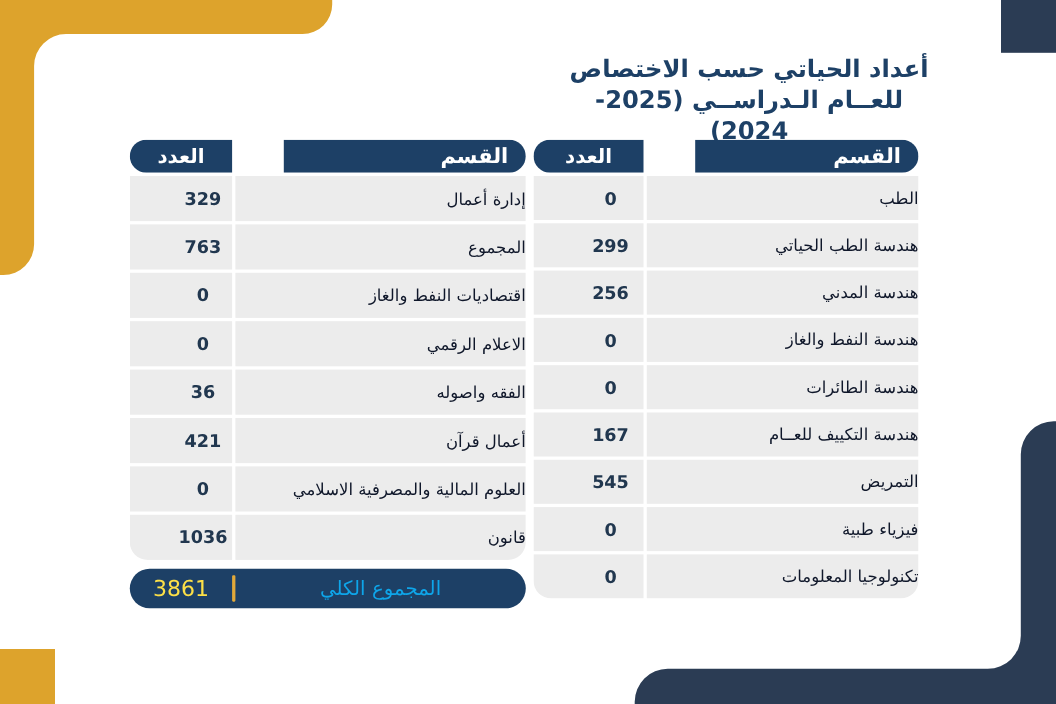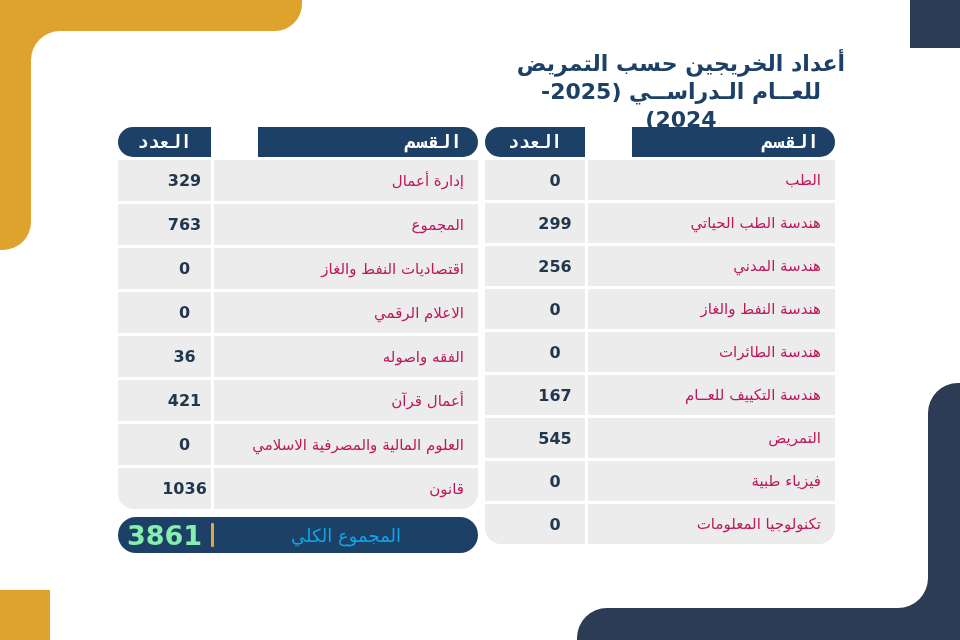--- a/index.html
+++ b/index.html
@@ -18,57 +18,57 @@
   .gtable{position:absolute;top:127px;}
   .gtable.right{left:485px;width:350px;}
   .gtable.left{left:118px;width:360px;}
 
   .thead{
     display:grid;direction:rtl;gap:3px;height:30px;margin-bottom:3px;
     border-radius:16px;overflow:hidden;
   }
   .gtable.right .thead{grid-template-columns:1fr 100px;}
   .gtable.left  .thead{grid-template-columns:1fr 93px;}
-  .th{background:#1d4066;color:#ffffff;display:flex;align-items:center;font-weight:700;font-family:Liberation Mono, monospace;}
+  .th{background:#1d4066;color:#ffffff;display:flex;align-items:center;font-weight:700;}
   .th-dept{font-size:19px;justify-content:flex-start;padding-right:16px;margin-left:44px;}
   .th-count{font-size:18px;justify-content:center;}
 
   .tbody{display:flex;flex-direction:column;gap:3px;border-radius:0 0 16px 16px;overflow:hidden;}
   .row{display:grid;direction:rtl;gap:3px;}
   .gtable.right .row{grid-template-columns:1fr 100px;height:40px;}
   .gtable.left  .row{grid-template-columns:1fr 93px;height:41px;}
   .cell{background:#ececec;display:flex;align-items:center;}
-  .name-cell{justify-content:flex-start;padding-right:14px;color:#be185d;font-size:15px;font-weight:500;}
+  .name-cell{justify-content:flex-start;color:#0f172a;font-size:15px;font-weight:500;}
   .num-cell{justify-content:center;color:#21374f;font-size:16px;font-weight:700;padding-left:40px;}
 
   .total-pill{
     position:absolute;top:517px;left:118px;width:360px;height:36px;
     background:#1d4066;border-radius:18px;
     display:flex;direction:rtl;align-items:center;
   }
   .total-label{flex:1;display:flex;justify-content:center;align-items:center;
     color:#0ea5e9;font-size:18px;font-weight:400;}
   .total-divider{width:3px;height:24px;background:#e2a93a;border-radius:1px;}
   .total-value{width:93px;display:flex;justify-content:center;align-items:center;
-    color:#86efac;font-size:27px;font-weight:700;}
+    color:#fde047;font-size:20px;font-weight:400;}
 </style>
 </head>
 <body>
 
 <div class="canvas">
 
   <svg class="decor-svg" viewBox="0 0 960 640" xmlns="http://www.w3.org/2000/svg">
     <path d="M0,0 L302,0 L302,4 A27,27 0 0 1 275,31 L60,31 A29,29 0 0 0 31,60 L31,222 A28,28 0 0 1 3,250 L0,250 Z" fill="#dda32c"></path>
     <path d="M960,640 L577,640 L577,638 A30,30 0 0 1 607,608 L898,608 A30,30 0 0 0 928,578 L928,413 A30,30 0 0 1 958,383 L960,383 Z" fill="#2b3c54"></path>
     <rect x="910" y="0" width="50" height="48" fill="#2b3c54"></rect>
     <rect x="0" y="590" width="50" height="50" fill="#dda32c"></rect>
   </svg>
 
   <div class="page-title">
-    <div>أعداد الخريجين حسب التمريض</div>
+    <div>أعداد الحياتي حسب الاختصاص</div>
     <div>للعــام الـدراســي (2025-2024)</div>
   </div>
 
   <div class="gtable right">
     <div class="thead">
       <div class="th th-dept">القسم</div>
       <div class="th th-count">العدد</div>
     </div>
     <div class="tbody">
       <div class="row">

